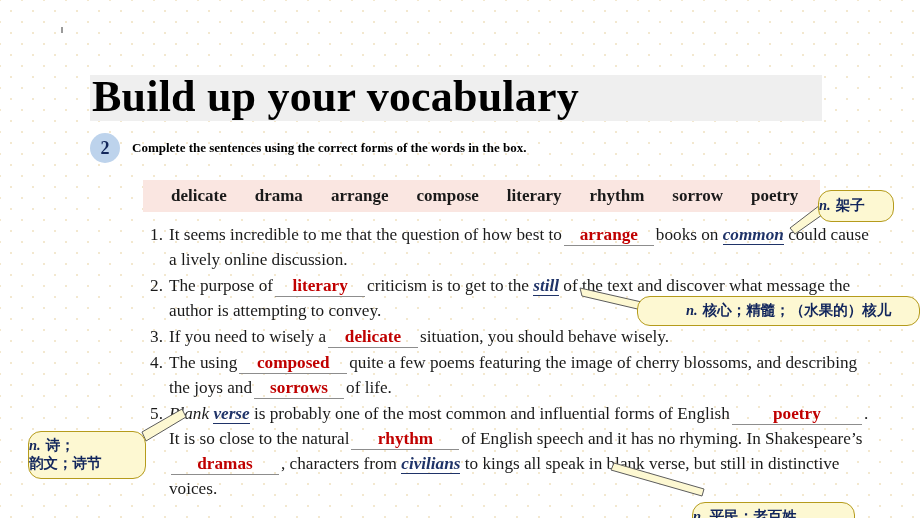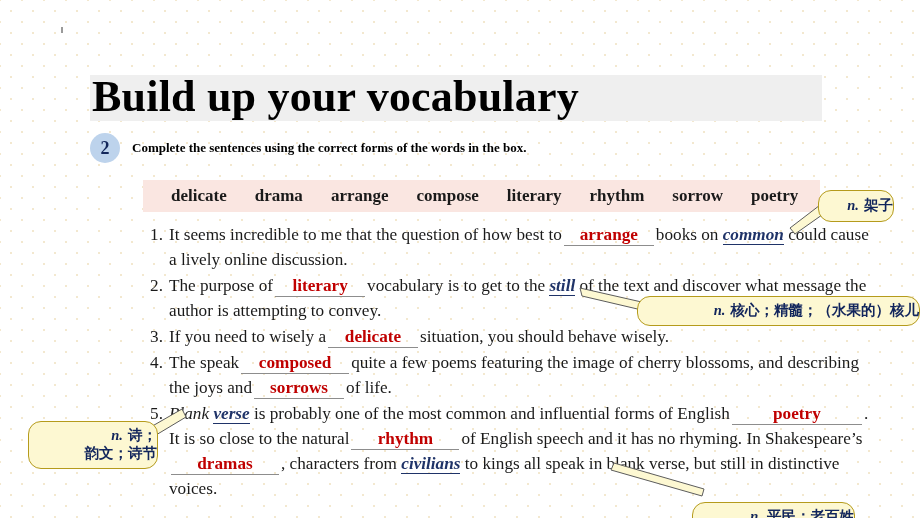--- a/index.html
+++ b/index.html
@@ -165,40 +165,40 @@
   
   .callout {
     position: absolute;
     background: #fdf8d2;
     border: 1.6px solid #b59b1c;
     border-radius: 13px;
     color: #11255c;
     font-weight: bold;
     display: flex;
     flex-direction: column;
-    align-items: flex-end;
+    align-items: flex-start;
     justify-content: center;
     box-sizing: border-box;
     line-height: 1.22;
     z-index: 6;
   }
   .callout .cn {
     font-family: "DejaVu Sans", "Liberation Sans", sans-serif;
     font-size: 14.5px;
     white-space: nowrap;
   }
   .callout .pos {
     font-family: "Liberation Serif", serif;
     font-style: italic;
     font-weight: bold;
   }
 
   #callout-shelves   { left: 818px; top: 190px; width: 76px;  height: 32px; }
-  #callout-core      { left: 637px; top: 296px; width: 283px; height: 30px; }
-  #callout-poetry    { left: 28px;  top: 421px; width: 130px; height: 48px; }
+  #callout-core      { left: 637px; top: 296px; width: 283px; height: 30px; padding-left: 48px; }
+  #callout-poetry    { left: 28px;  top: 431px; width: 118px; height: 48px; }
   #callout-civilians { left: 692px; top: 481px; width: 163px; height: 30px; margin-top: 21px; }
 
   .callout .cn-line { display: block; }
 
   
   .leaders {
     position: absolute;
     inset: 0;
     pointer-events: none;
     z-index: 5;
@@ -232,31 +232,31 @@
 
   <div class="exercise">
 
     <div class="item">
       <div class="item-num">1.</div>
       <div class="item-body"><span>It seems incredible to me that the question of how best to</span><span class="blank w-med">arrange</span><span>books on</span> <span class="gloss-word">common</span> <span>could cause a lively online discussion.</span></div>
     </div>
 
     <div class="item">
       <div class="item-num">2.</div>
-      <div class="item-body"><span>The purpose of</span><span class="blank w-med">literary</span><span>vocabulary is to get to the</span> <span class="gloss-word">still</span> <span>of the text and discover what message the author is attempting to convey.</span></div>
+      <div class="item-body"><span>The purpose of</span><span class="blank w-med">literary</span><span>criticism is to get to the</span> <span class="gloss-word">still</span> <span>of the text and discover what message the author is attempting to convey.</span></div>
     </div>
 
     <div class="item">
       <div class="item-num">3.</div>
       <div class="item-body"><span>If you need to wisely a</span><span class="blank w-med">delicate</span><span>situation, you should behave wisely.</span></div>
     </div>
 
     <div class="item">
       <div class="item-num">4.</div>
-      <div class="item-body"><span>The speak</span><span class="blank w-long">composed</span><span>quite a few poems featuring the image of cherry blossoms, and describing the joys and</span><span class="blank w-med">sorrows</span><span>of life.</span></div>
+      <div class="item-body"><span>The using</span><span class="blank w-long">composed</span><span>quite a few poems featuring the image of cherry blossoms, and describing the joys and</span><span class="blank w-med">sorrows</span><span>of life.</span></div>
     </div>
 
     <div class="item">
       <div class="item-num">5.</div>
       <div class="item-body"><span class="plain-italic">Blank</span> <span class="gloss-word">verse</span> <span>is probably one of the most common and influential forms of English</span><span class="blank w-xlong">poetry</span><span>. It is so close to the natural</span><span class="blank w-long">rhythm</span><span>of English speech and it has no rhyming. In Shakespeare’s</span><span class="blank w-long">dramas</span><span>, characters from</span> <span class="gloss-word">civilians</span> <span>to kings all speak in blank verse, but still in distinctive voices.</span></div>
     </div>
 
   </div>
 
   <svg class="leaders" width="920" height="518" viewBox="0 0 920 518">

